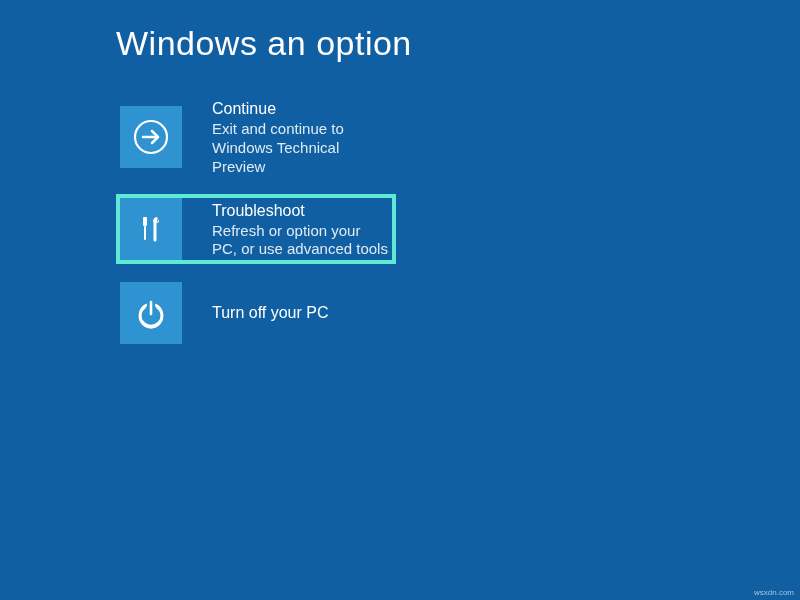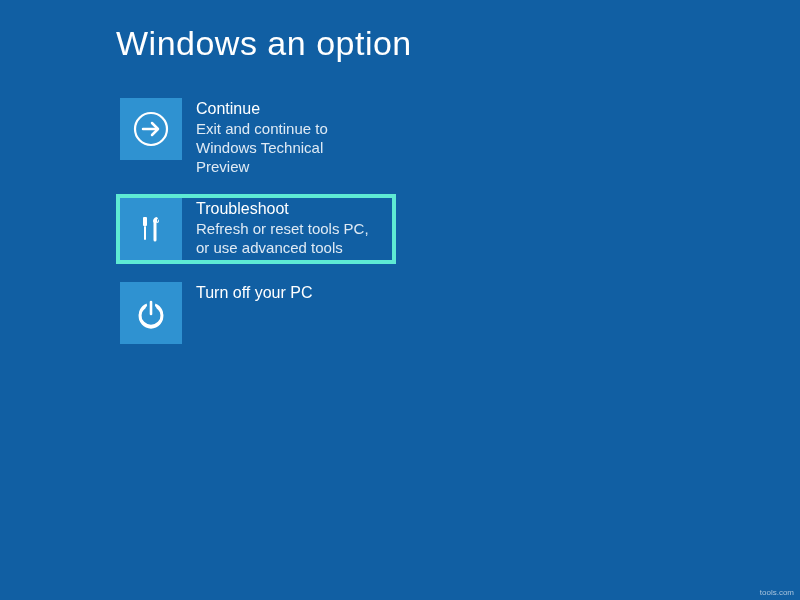--- a/index.html
+++ b/index.html
@@ -24,24 +24,25 @@
       font-weight: 300;
       letter-spacing: 0.5px;
     }
     .options {
       position: absolute;
       top: 94px;
       left: 116px;
     }
     .option-row {
       display: flex;
-      align-items: flex-start;
+      align-items: center;
       margin-bottom: 18px;
       width: 280px;
       padding: 4px;
+      gap: 16px;
     }
     .option-row.highlighted {
       border: 4px solid #5eead4;
       padding: 0;
       margin-bottom: 14px;
       margin-top: -4px;
     }
     .tile {
       width: 62px;
       height: 62px;
@@ -109,21 +110,21 @@
             <rect x="10" y="6" width="4" height="9" rx="1"></rect>
             <rect x="11" y="15" width="2" height="14" rx="1"></rect>
 
             <path d="M24 6 a4 4 0 0 0 -3.5 5.9 L20.5 29 a1.5 1.5 0 0 0 3 0 L23.5 11.9 A4 4 0 0 0 24 6 M24 8 a2 2 0 0 1 0 4 v-4 z"></path>
           </g>
         </svg>
       </span>
     </div>
     <div class="option-text">
       <div class="option-title">Troubleshoot</div>
-      <div class="option-desc">Refresh or reset tools PC, or use advanced tools</div>
+      <div class="option-desc">Refresh or option your PC, or use advanced tools</div>
     </div>
   </div>
 
   <div class="option-row">
     <div class="tile">
       <span>
         <svg width="36" height="36" viewBox="0 0 36 36">
           <circle cx="18" cy="20" r="11" fill="none" stroke="#ffffff" stroke-width="2.6"></circle>
           <path d="M14 10.5 A11 11 0 0 0 18 9 A11 11 0 0 0 22 10.5" fill="none" stroke="#2f92d1" stroke-width="5"></path>
           <path d="M11.5 12.5 A11 11 0 1 0 24.5 12.5" fill="none" stroke="#ffffff" stroke-width="2.6" stroke-linecap="round"></path>
@@ -132,13 +133,13 @@
       </span>
     </div>
     <div class="option-text">
       <div class="option-title">Turn off your PC</div>
       <div class="option-desc"></div>
     </div>
   </div>
 
 </div>
 
-<div class="watermark">tools.com</div>
+<div class="watermark">wsxdn.com</div>
 
 </body></html>

